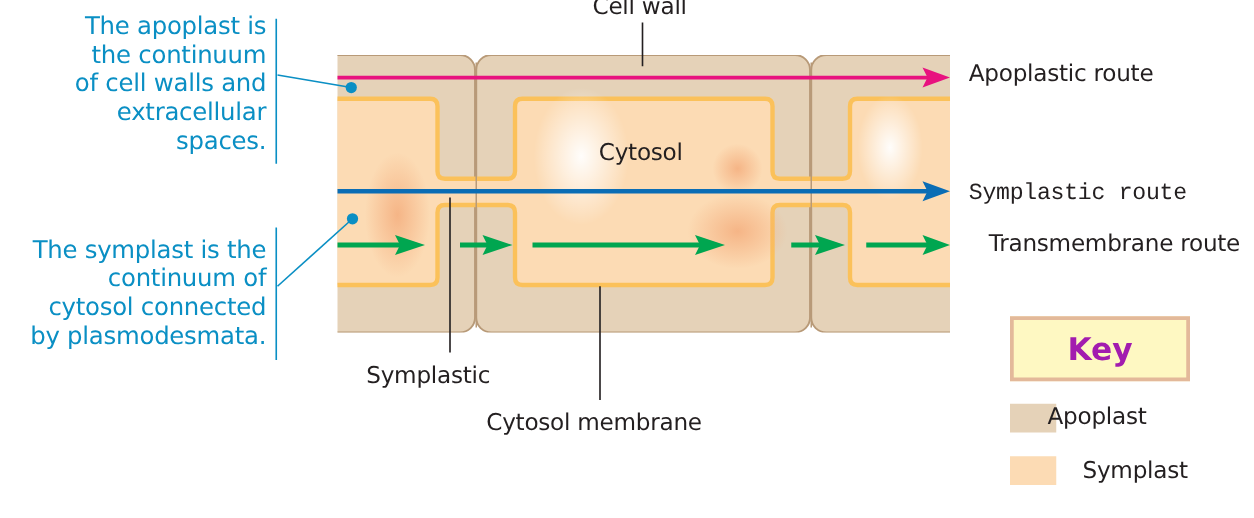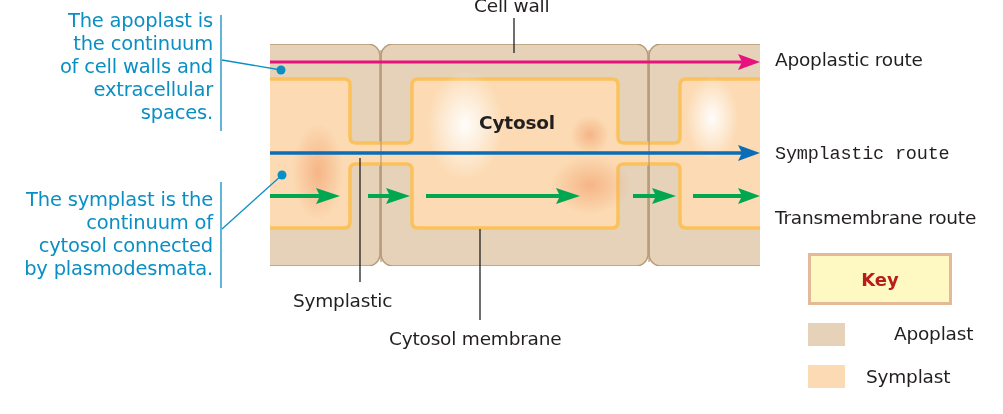--- a/index.html
+++ b/index.html
@@ -5,21 +5,21 @@
   html, body { margin: 0; padding: 0; background: #ffffff; }
   body { width: 1003px; height: 414px; position: relative; overflow: hidden;
          font-family: "DejaVu Sans", sans-serif; }
   #diagram { position: absolute; left: 0; top: 0; }
   .side-note { position: absolute; text-align: right; color: #0a8fc4;
                font-size: 19.5px; line-height: 23px; letter-spacing: -0.2px; }
   .label { position: absolute; color: #231f20; font-size: 18.5px; white-space: nowrap; letter-spacing: -0.2px; }
   .key-box { position: absolute; left: 808px; top: 253px; width: 144px; height: 52px;
              background: #fef8c2; border: 3px solid #e3b99a; box-sizing: border-box;
              display: flex; align-items: center; justify-content: center;
-             font-weight: bold; font-size: 18px; color: #b91c1c; }
+             font-weight: bold; font-size: 25px; color: #a21caf; }
   .swatch { position: absolute; width: 37px; height: 23px; }
 </style>
 </head>
 <body>
 
 <svg id="diagram" width="1003" height="414" viewBox="0 0 1003 414">
   <defs>
     <radialGradient id="glow-white" cx="50%" cy="50%" r="50%">
       <stop offset="0%" stop-color="#ffffff" stop-opacity="0.95"></stop>
       <stop offset="100%" stop-color="#ffffff" stop-opacity="0"></stop>
@@ -110,27 +110,27 @@
   <div>spaces.</div>
 </div>
 <div class="side-note" style="right:790px; top:188px; width:240px;">
   <div>The symplast is the</div>
   <div>continuum of</div>
   <div>cytosol connected</div>
   <div>by plasmodesmata.</div>
 </div>
 
 <div class="label" style="left:474px; top:-5px;">Cell wall</div>
-<div class="label" style="left:479px; top:112px;font-weight:bold;">Cytosol</div>
+<div class="label" style="left:479px; top:112px;">Cytosol</div>
 <div class="label" style="left:293px; top:290px;">Symplastic</div>
 <div class="label" style="left:389px; top:328px;">Cytosol membrane</div>
 
 <div class="label" style="left:775px; top:49px;text-align:center;">Apoplastic route</div>
 <div class="label" style="left:775px; top:144px;font-family:Liberation Mono, monospace;">Symplastic route</div>
-<div class="label" style="left:775px; top:185px;margin-top:22px;">Transmembrane route</div>
+<div class="label" style="left:791px; top:185px;">Transmembrane route</div>
 
 <div>
   <div class="key-box">Key</div>
   <div class="swatch" style="left:808px; top:323px; background:#e5d2b8;"></div>
-  <div class="label" style="left:894px; top:323px;">Apoplast</div>
+  <div class="label" style="left:838px; top:323px;">Apoplast</div>
   <div class="swatch" style="left:808px; top:365px; background:#fcdbb4;"></div>
   <div class="label" style="left:866px; top:366px;">Symplast</div>
 </div>
 
 </body></html>

